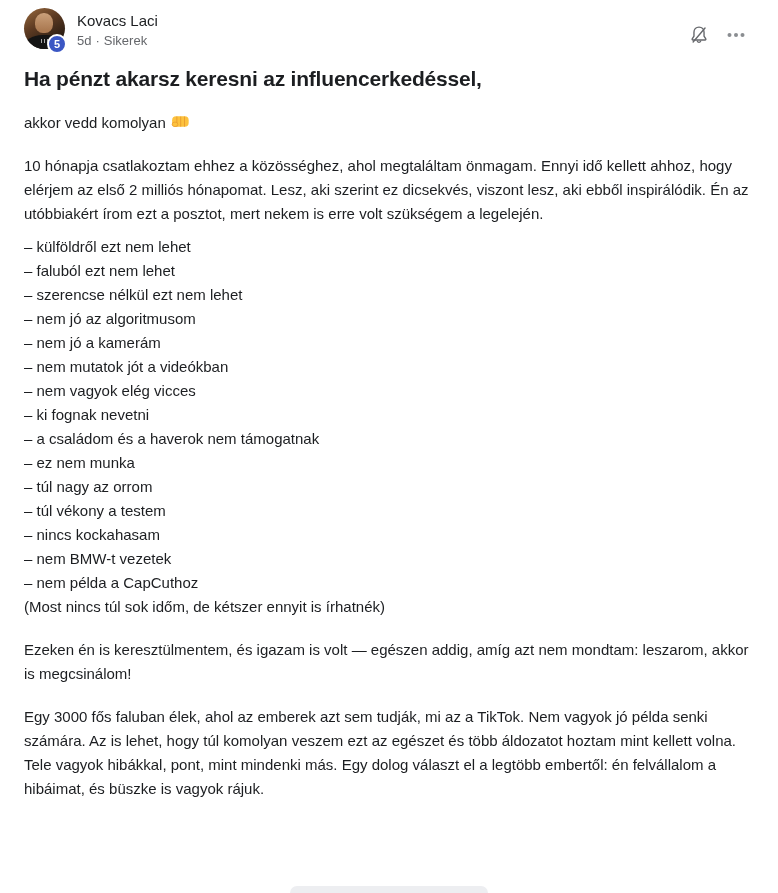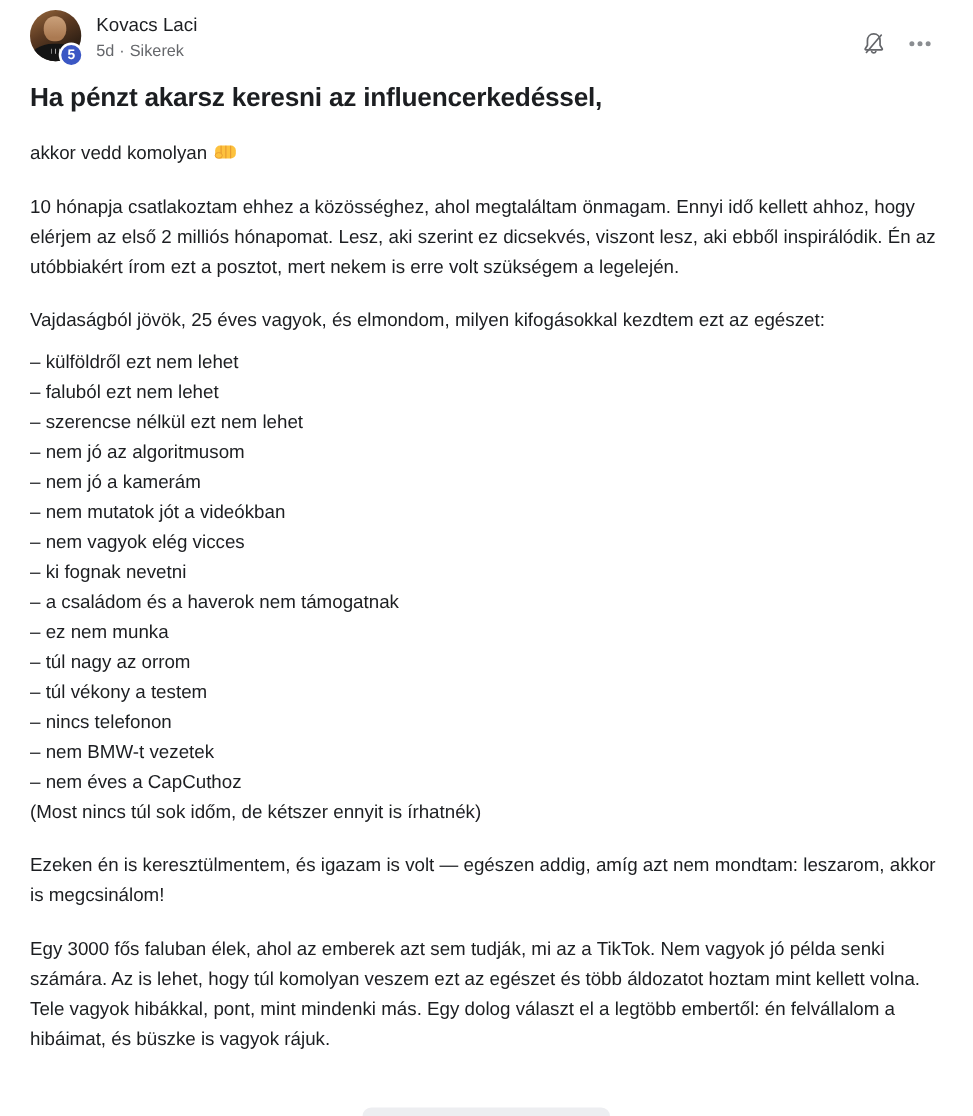--- a/index.html
+++ b/index.html
@@ -104,38 +104,37 @@
       <svg width="19" height="19" viewBox="0 0 20 20">
         <rect x="1.2" y="4.6" width="17.4" height="11" rx="4.2" fill="#fdc23e"></rect>
         <path d="M6.2 4.8v10.6 M10.2 4.8v10.6 M14.2 4.8v10.6" stroke="#e89c2f" stroke-width="1" fill="none"></path>
         <ellipse cx="4.2" cy="13" rx="3" ry="2.4" fill="#fdc23e" stroke="#e89c2f" stroke-width="0.8"></ellipse>
       </svg>
     </span>
   </p>
 
   <p class="body">10 hónapja csatlakoztam ehhez a közösséghez, ahol megtaláltam önmagam. Ennyi idő kellett ahhoz, hogy elérjem az első 2 milliós hónapomat. Lesz, aki szerint ez dicsekvés, viszont lesz, aki ebből inspirálódik. Én az utóbbiakért írom ezt a posztot, mert nekem is erre volt szükségem a legelején.</p>
 
-  <p class="body">Vajdaságból jövök, 25 éves vagyok, és elmondom, milyen kifogásokkal kezdtem ezt az egészet:</p>
 
   <div class="excuse-list">
       <p class="body">– külföldről ezt nem lehet</p>
       <p class="body">– faluból ezt nem lehet</p>
       <p class="body">– szerencse nélkül ezt nem lehet</p>
       <p class="body">– nem jó az algoritmusom</p>
       <p class="body">– nem jó a kamerám</p>
       <p class="body">– nem mutatok jót a videókban</p>
       <p class="body">– nem vagyok elég vicces</p>
       <p class="body">– ki fognak nevetni</p>
       <p class="body">– a családom és a haverok nem támogatnak</p>
       <p class="body">– ez nem munka</p>
       <p class="body">– túl nagy az orrom</p>
       <p class="body">– túl vékony a testem</p>
-      <p class="body">– nincs telefonon</p>
+      <p class="body">– nincs kockahasam</p>
       <p class="body">– nem BMW-t vezetek</p>
-      <p class="body">– nem éves a CapCuthoz</p>
+      <p class="body">– nem példa a CapCuthoz</p>
     </div>
 
   <p class="body mt0">(Most nincs túl sok időm, de kétszer ennyit is írhatnék)</p>
 
   <p class="body">Ezeken én is keresztülmentem, és igazam is volt — egészen addig, amíg azt nem mondtam: leszarom, akkor is megcsinálom!</p>
 
   <p class="body">Egy 3000 fős faluban élek, ahol az emberek azt sem tudják, mi az a TikTok. Nem vagyok jó példa senki számára. Az is lehet, hogy túl komolyan veszem ezt az egészet és több áldozatot hoztam mint kellett volna. Tele vagyok hibákkal, pont, mint mindenki más. Egy dolog választ el a legtöbb embertől: én felvállalom a hibáimat, és büszke is vagyok rájuk.</p>
 
   <div class="bottom-peek"></div>
 

